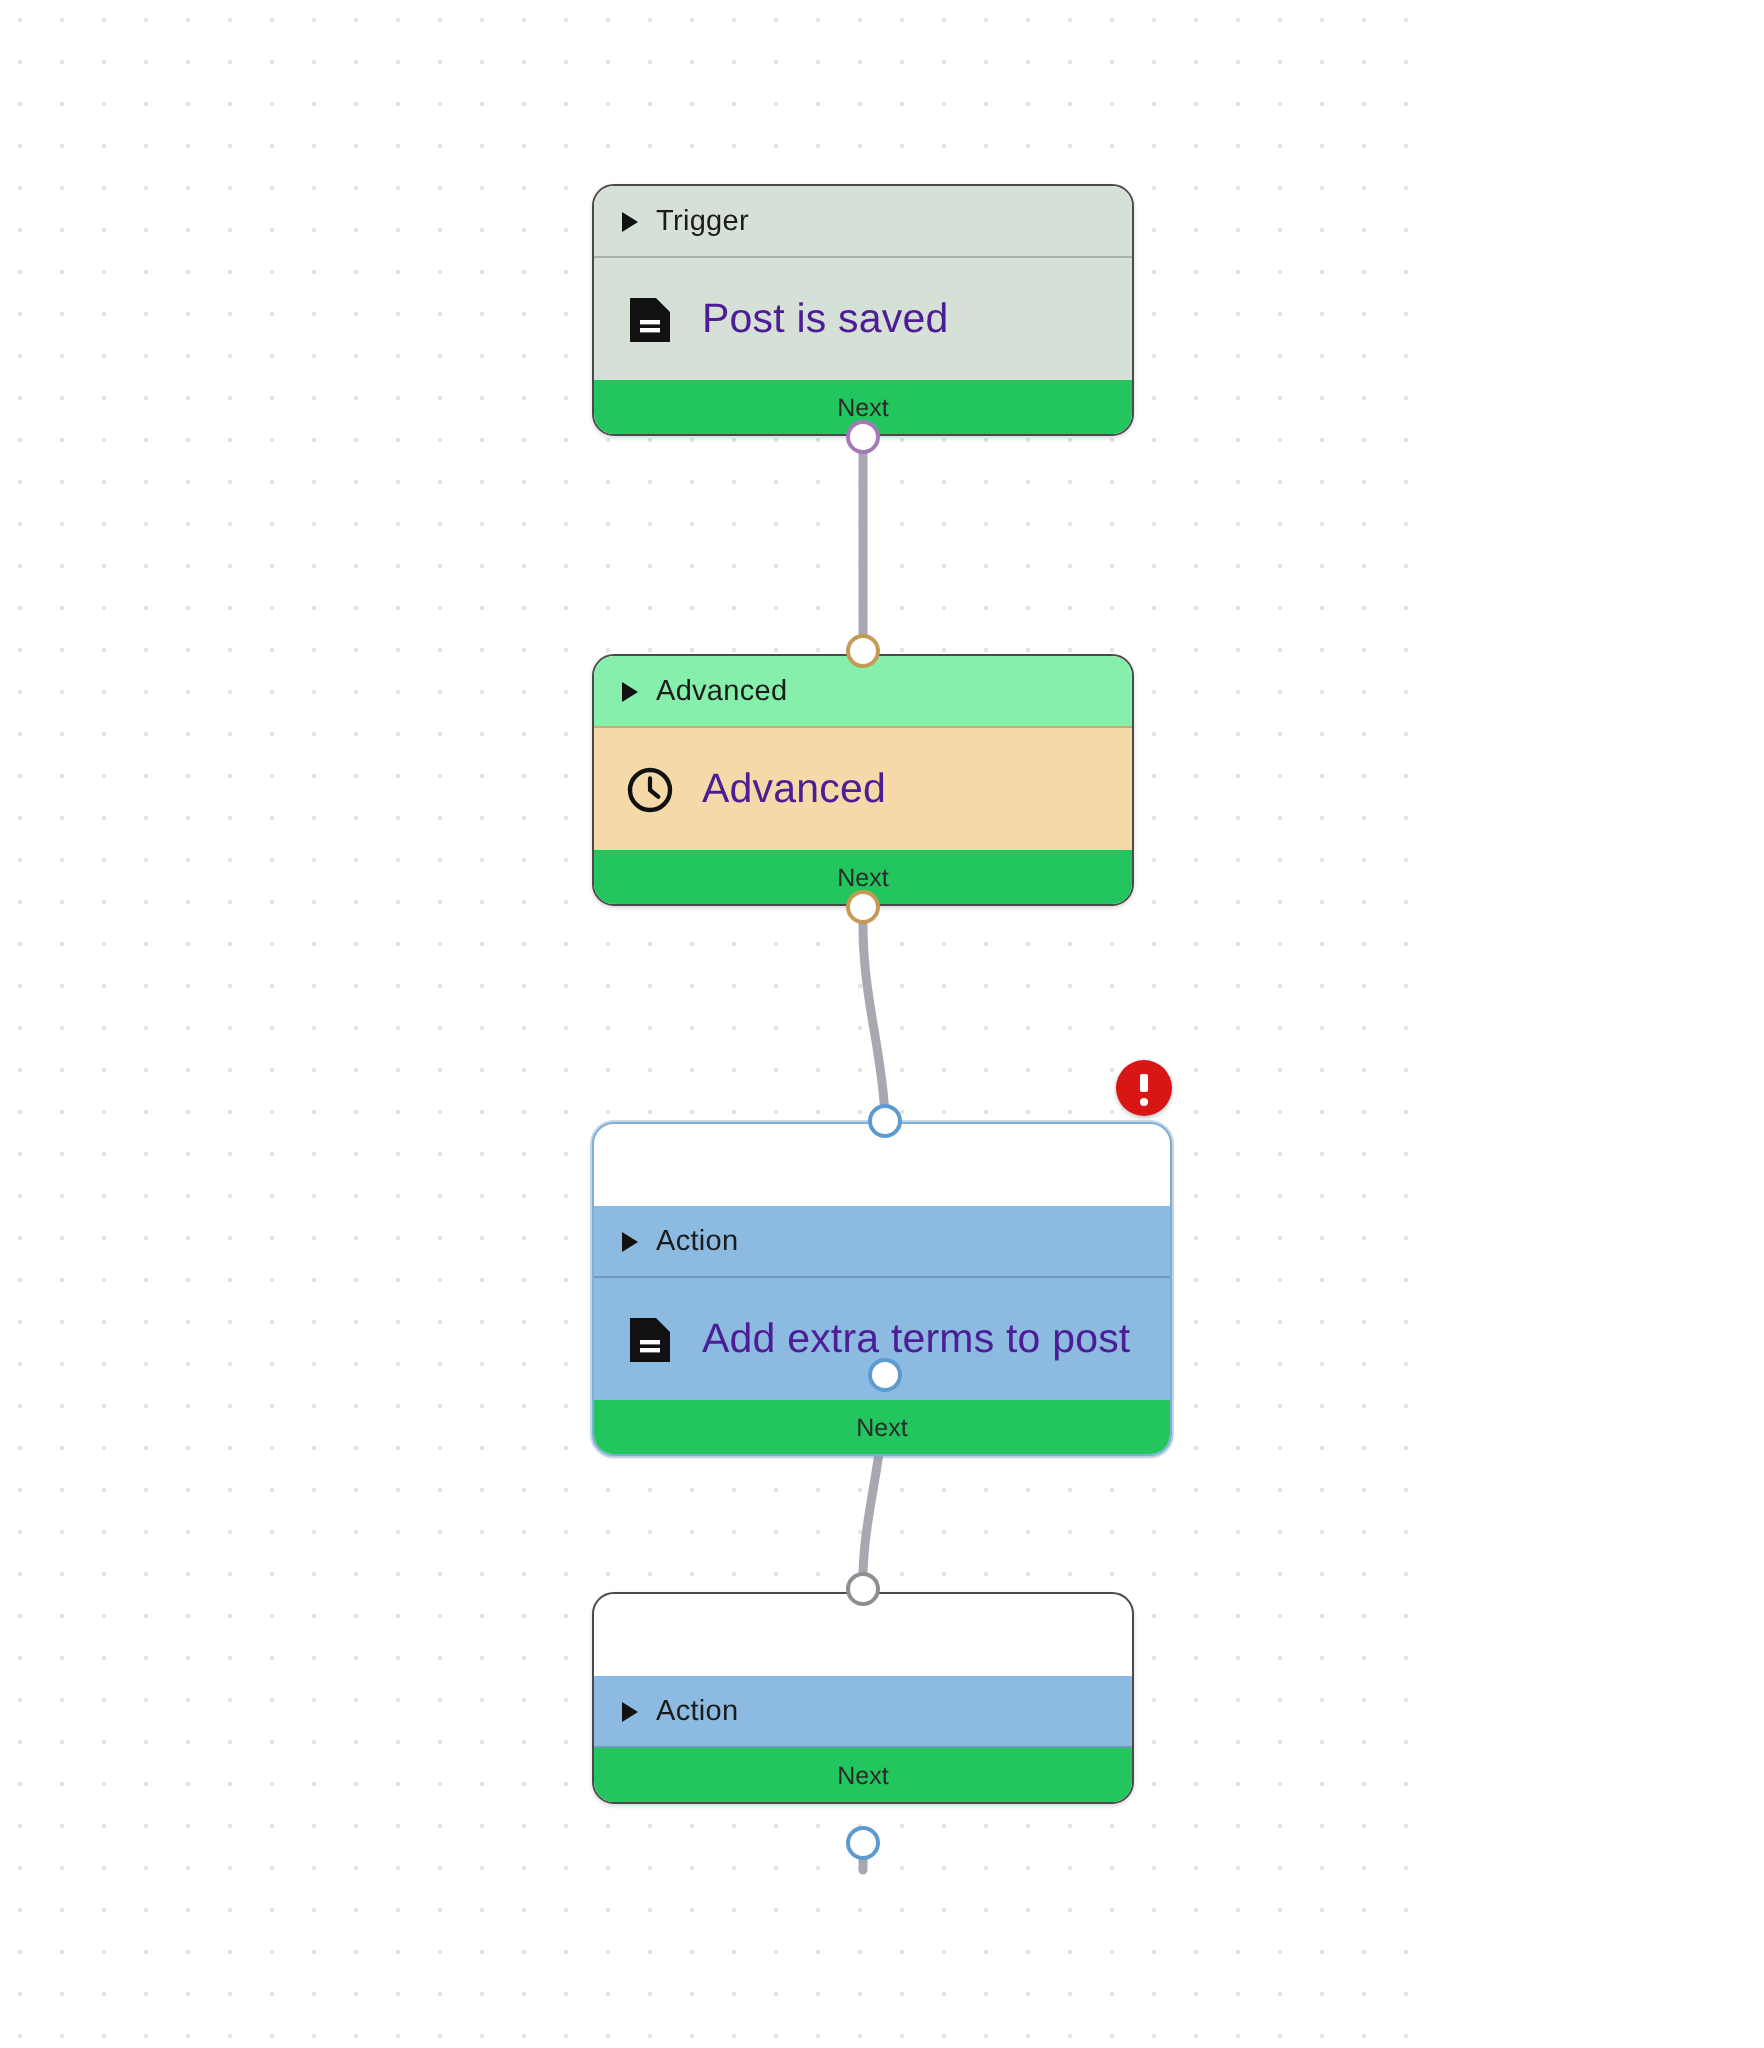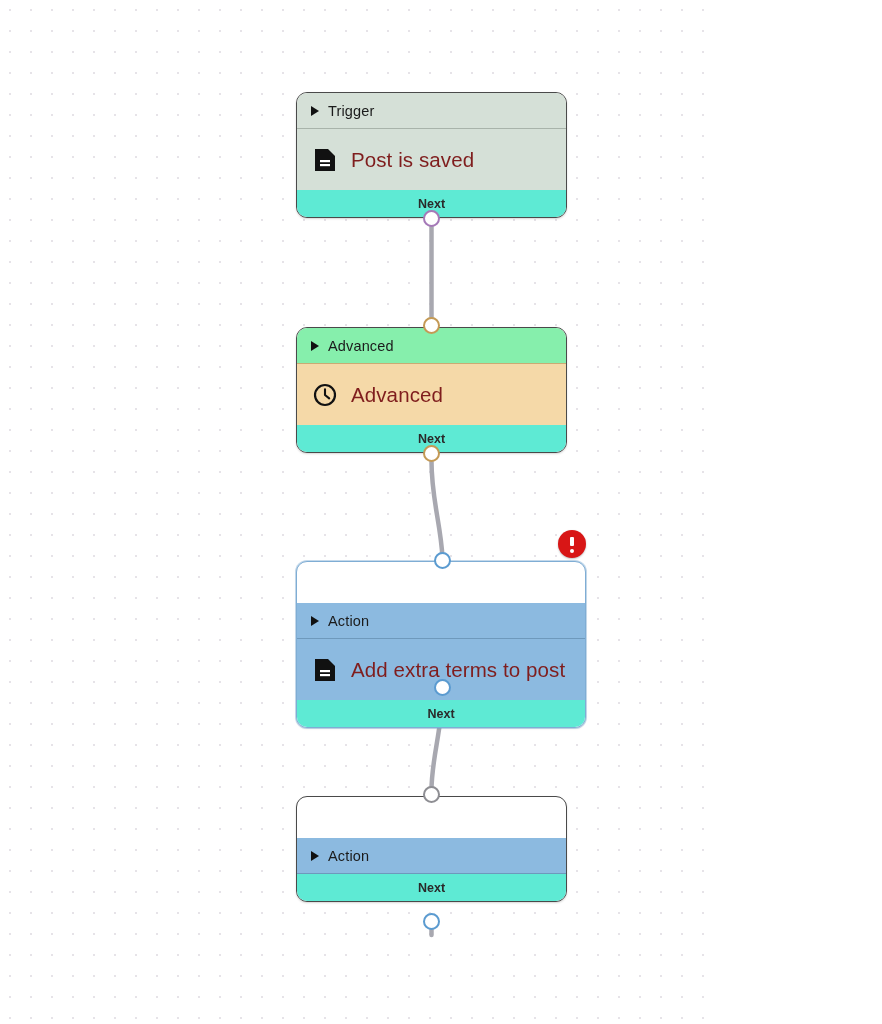--- a/index.html
+++ b/index.html
@@ -84,33 +84,33 @@
     width: 24px;
     height: 24px;
     flex: none;
     margin-right: 14px;
     display: flex;
     align-items: center;
     justify-content: center;
   }
   .node-title {
     font-size: 20.5px;
-    color: #7f1d1d;
+    color: #4c1d95;
     letter-spacing: 0.1px;
     white-space: nowrap;
   }
 
   .node-footer {
     height: 27px;
-    background: #5eead4;
+    background: #22c55e;
     display: flex;
     align-items: center;
     justify-content: center;
     font-size: 12.5px;
-    font-weight: bold;
+    font-weight: normal;
     color: #2a2a2a;
   }
 
   
   .theme-trigger .node-header { background: #d5e0d7; }
   .theme-trigger .node-divider { background: #a8b3aa; }
   .theme-trigger .node-body   { background: #d5e0d7; }
 
   .theme-advanced .node-header { background: #86efac; }
   .theme-advanced .node-divider { background: #c9ab74; }

